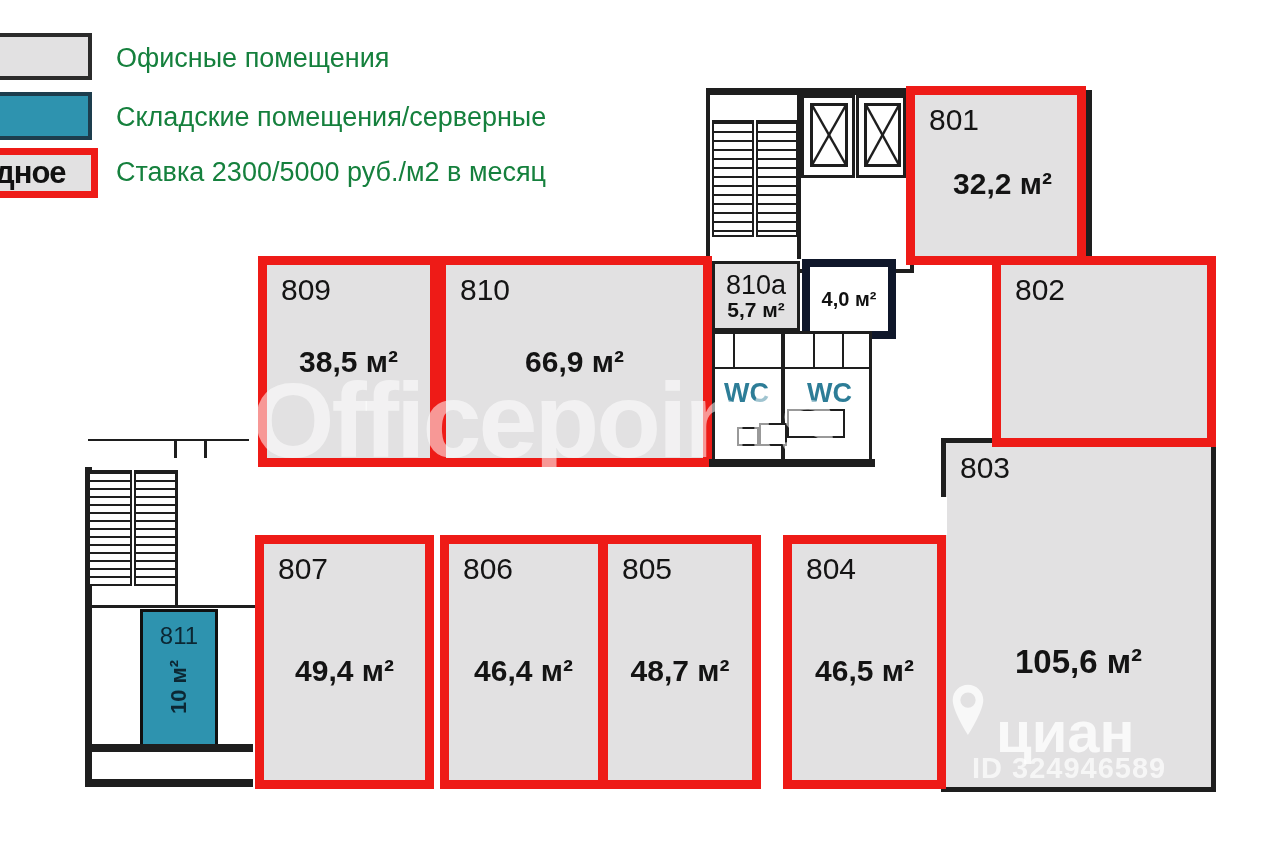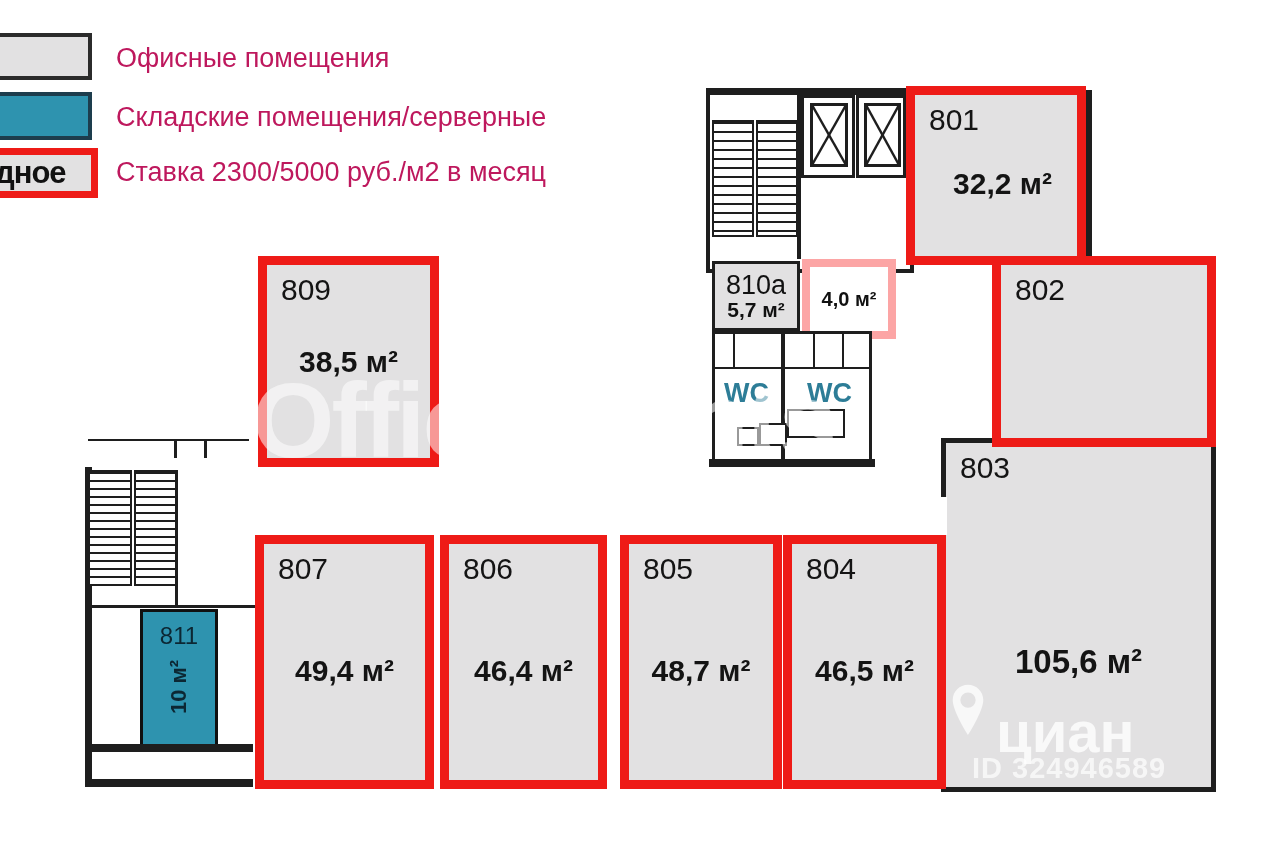--- a/index.html
+++ b/index.html
@@ -6,21 +6,21 @@
   #canvas{position:relative;width:1280px;height:853px;background:#fff;overflow:hidden;
           font-family:"Liberation Sans",sans-serif;color:#111;}
   .abs{position:absolute;}
   
   .lg-swatch{position:absolute;box-sizing:border-box;}
   .lg-office{left:-10px;top:33px;width:102px;height:47px;background:#e2e1e2;border:4px solid #2b2b2b;}
   .lg-storage{left:-10px;top:92px;width:102px;height:48px;background:#2e93af;border:4px solid #1d3d4d;}
   .lg-avail{left:-10px;top:148px;width:108px;height:50px;background:#e2e1e2;border:7px solid #ee1b17;
             display:flex;align-items:center;overflow:hidden;}
   .lg-avail span{font-size:31px;font-weight:600;margin-left:-2px;letter-spacing:-1px;}
-  .lg-label{position:absolute;left:116px;font-size:27px;white-space:nowrap;color:#be185d;}
+  .lg-label{position:absolute;left:116px;font-size:27px;white-space:nowrap;color:#15803d;}
   
   .wall{position:absolute;background:#1e1e1e;}
   .box{position:absolute;box-sizing:border-box;border:3px solid #1e1e1e;background:#fff;}
   #stairblock{left:706px;top:88px;width:200px;height:174px;border:4px solid #1e1e1e;border-top-width:7px;}
   .flight{position:absolute;box-sizing:border-box;border:2px solid #1e1e1e;background:
           repeating-linear-gradient(to bottom,#1e1e1e 0 2px,#ffffff 2px 9px);}
   .flight8{background:repeating-linear-gradient(to bottom,#1e1e1e 0 2px,#ffffff 2px 8px);}
   .shaft{position:absolute;box-sizing:border-box;border:3px solid #1e1e1e;background:#fff;}
   svg.xbox{position:absolute;}
   
@@ -30,29 +30,29 @@
   .thin{border:3px solid #1e1e1e;}
   .room .num{position:absolute;left:14px;top:8px;font-size:30px;font-weight:400;color:#141414;}
   .room .area{position:absolute;left:0;right:0;text-align:center;font-size:30px;font-weight:700;color:#141414;}
   .r801{left:906px;top:86px;width:180px;height:179px;}   .r801 .area{top:72px;padding-left:13px;}
   .r802{left:992px;top:256px;width:224px;height:191px;}  .r802 .area{top:78px;}
   .r808{left:78px;top:256px;width:182px;height:211px;}   .row2 .area{top:80px;}
   .r809{left:258px;top:256px;width:181px;height:211px;}
   .r810{left:437px;top:256px;width:275px;height:211px;}
   .r807{left:255px;top:535px;width:179px;height:254px;}  .rowb .area{top:110px;}
   .r806{left:440px;top:535px;width:167px;height:254px;}
-  .r805{left:620px;top:535px;width:162px;height:254px;}
+  .r805{left:599px;top:535px;width:162px;height:254px;}
   .r804{left:783px;top:535px;width:163px;height:254px;}
   .r803{left:941px;top:438px;width:275px;height:354px;background:#e2e1e2;}
   .r803 .area{top:200px;font-size:33px;}
   .r810a{left:712px;top:261px;width:88px;height:70px;background:#e2e1e2;display:flex;flex-direction:column;
          align-items:center;justify-content:center;line-height:1.05;}
   .r810a .n{font-size:27px;font-weight:400;}
   .r810a .a{font-size:21px;font-weight:700;}
-  .r4{left:802px;top:259px;width:78px;height:64px;border:8px solid #fca5a5;background:#fff;
+  .r4{left:802px;top:259px;width:78px;height:64px;border:8px solid #0f172a;background:#fff;
       display:flex;align-items:center;justify-content:center;}
   .r4 .a{font-size:20px;font-weight:700;}
   .r811{left:140px;top:609px;width:72px;height:135px;background:#2e93af;border:3px solid #101010;}
   .r811 .n{position:absolute;left:0;right:0;top:10px;text-align:center;font-size:24px;color:#0c2733;}
   .r811 .a{position:absolute;left:0;right:0;top:62px;text-align:center;font-size:22px;font-weight:700;
            color:#0c2733;transform:rotate(-90deg);white-space:nowrap;}
   .wc-txt{position:absolute;font-size:27px;font-weight:700;color:#2d7d97;text-align:center;}
   
   .wm{position:absolute;color:rgba(255,255,255,.55);pointer-events:none;z-index:50;white-space:nowrap;}
   #wm-center{left:252px;top:360px;font-size:106px;font-weight:600;letter-spacing:-3px;}
@@ -112,20 +112,24 @@
   </div>
 
   <div class="abs" style="left:88px;top:439px;width:161px;height:19px;background:#fff;border-top:2px solid #1e1e1e;"></div>
   <div class="wall" style="left:174px;top:441px;width:3px;height:17px;"></div>
   <div class="wall" style="left:204px;top:441px;width:3px;height:17px;"></div>
 
   <div class="room red r809 row2">
     <span class="num">809</span>
     <span class="area">38,5 м²</span>
   </div>
+  <div class="room red r810 row2">
+    <span class="num">810</span>
+    <span class="area">66,9 м²</span>
+  </div>
 
   <div class="room thin r810a">
     <span class="n">810а</span>
     <span class="a">5,7 м²</span>
   </div>
   <div class="abs r4">
     <span class="a">4,0 м²</span>
   </div>
 
   <div class="box" style="left:712px;top:331px;width:160px;height:134px;"></div>

